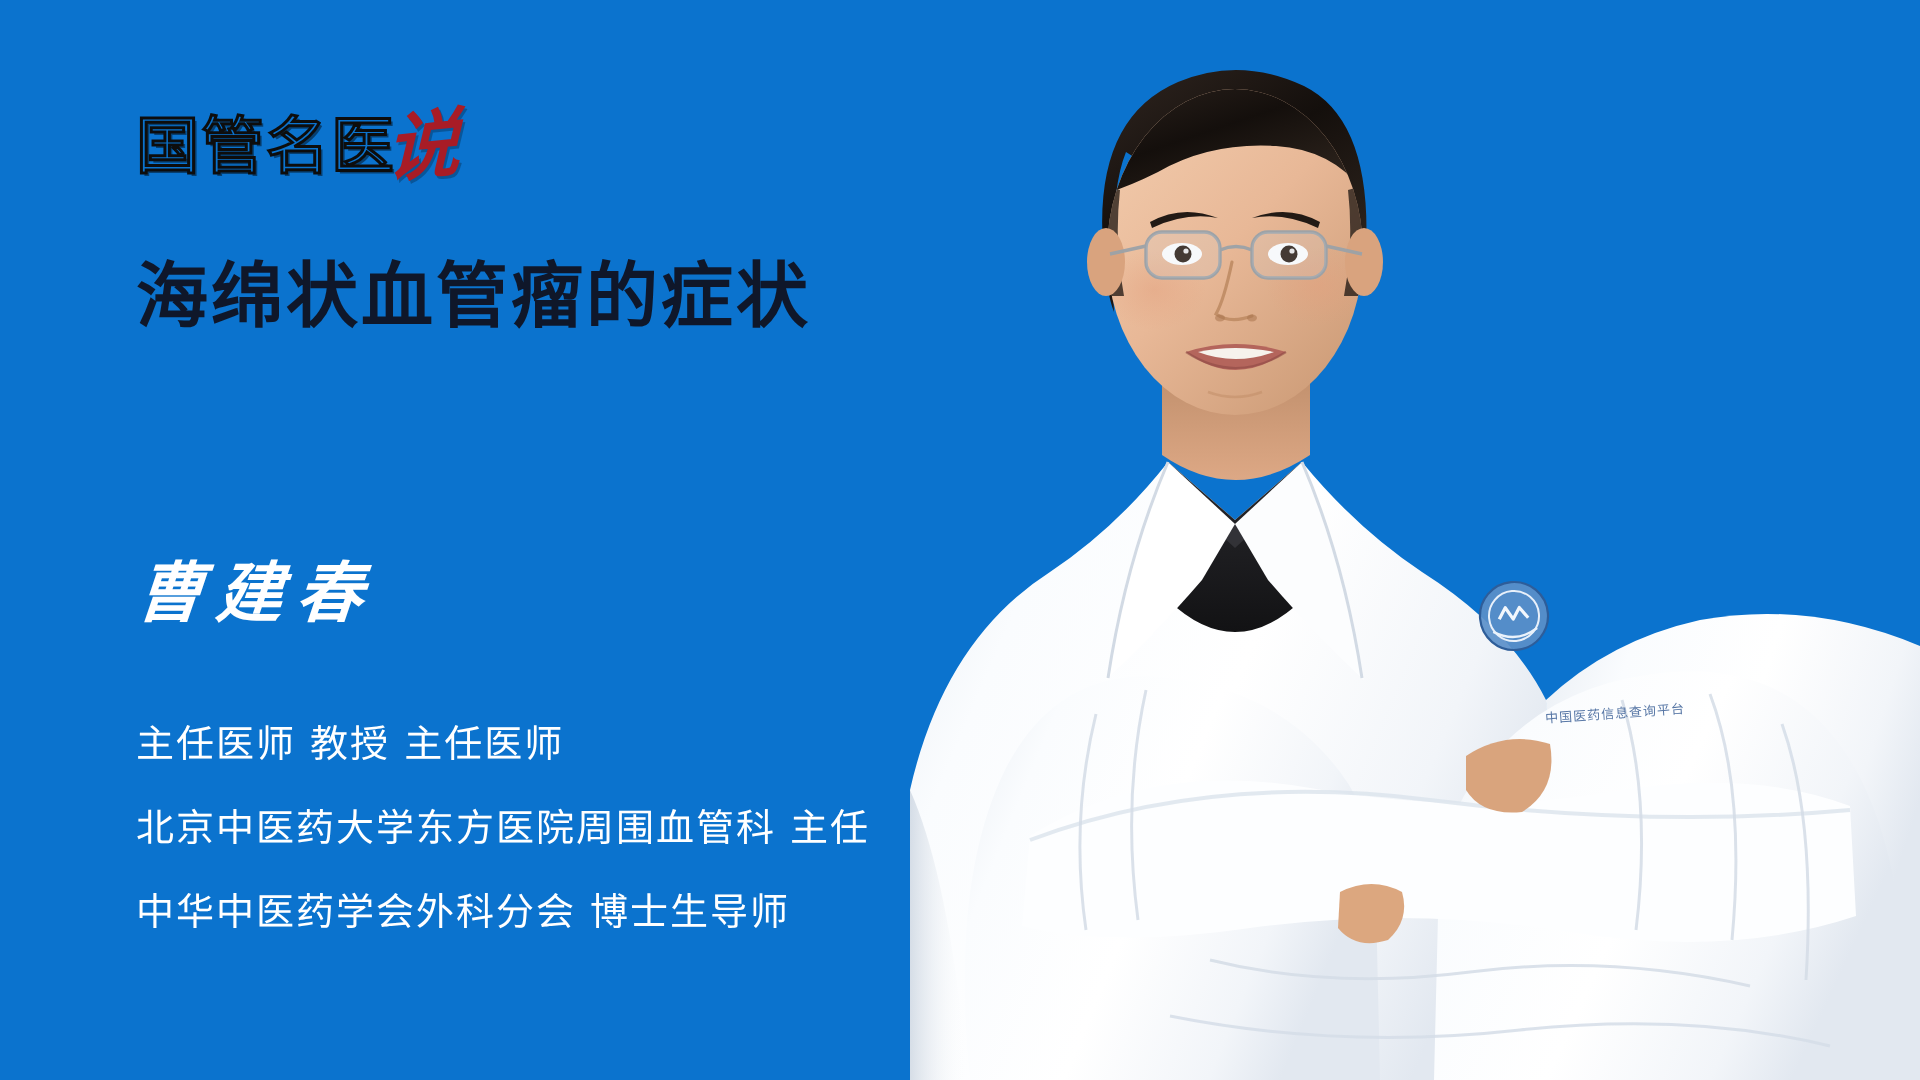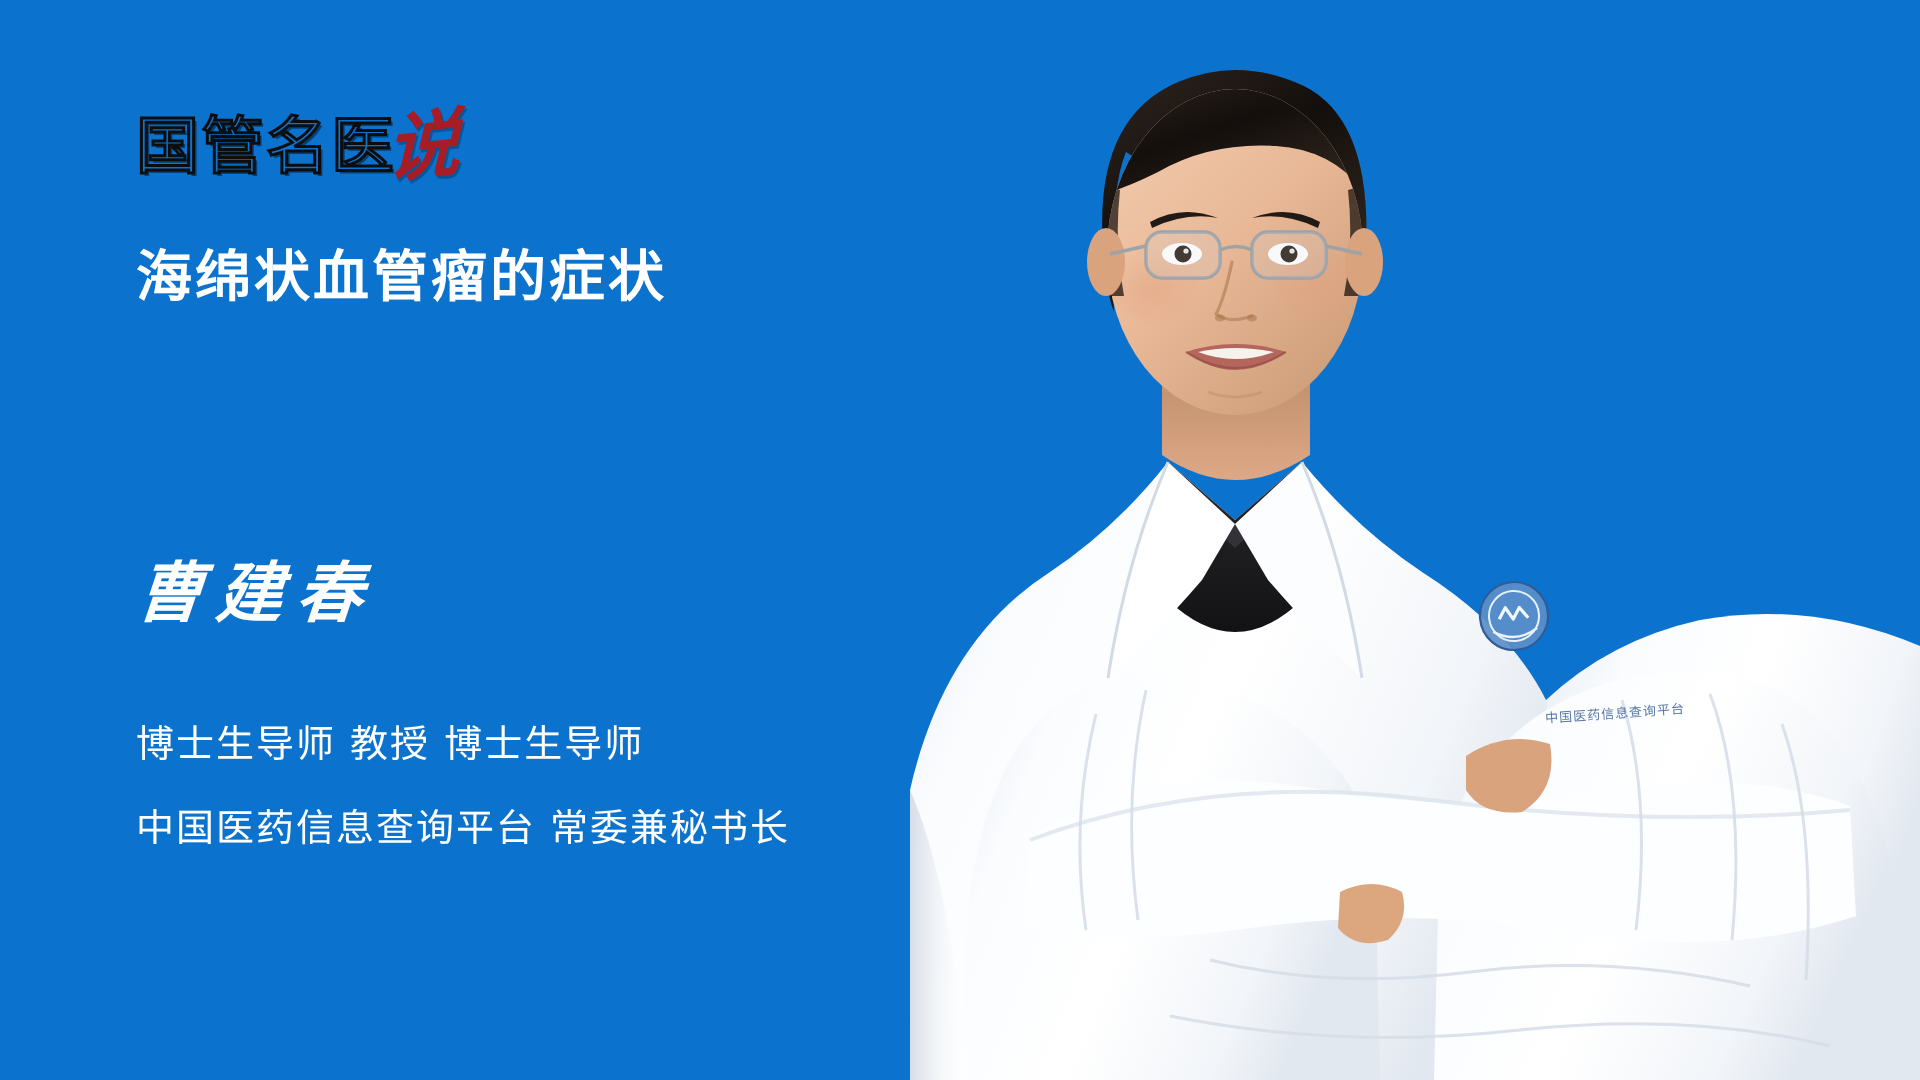--- a/index.html
+++ b/index.html
@@ -52,22 +52,22 @@
     transform-origin: left bottom;
     text-shadow: 2px 3px 0 rgba(0,0,0,0.25);
     font-family: "DejaVu Serif", "Liberation Serif", serif;
   }
 
   
   .title {
     position: absolute;
     left: 136px;
     top: 206px;
-    color: #ffffff;
-    font-size: 56px;
+    color: #0f172a;
+    font-size: 72px;
     line-height: 1.18;
     font-weight: 700;
     letter-spacing: 3px;
     white-space: nowrap;
     font-family: "DejaVu Sans", "Liberation Sans", sans-serif;
   }
 
   
   .doctor-name {
     position: absolute;
@@ -308,17 +308,18 @@
   <div class="brand">
     <span class="brand-main">国管名医</span>
     <span class="brand-accent">说</span>
   </div>
 
   <h1 class="title">海绵状血管瘤的症状</h1>
 
   <div class="doctor-name">曹建春</div>
 
   <div class="credentials">
-    <div class="cred-line">博士生导师  教授  博士生导师</div>
-    <div class="cred-line">中国医药信息查询平台  常委兼秘书长</div>
+    <div class="cred-line">主任医师  教授  主任医师</div>
+    <div class="cred-line">北京中医药大学东方医院周围血管科  主任</div>
+    <div class="cred-line">中华中医药学会外科分会  博士生导师</div>
   </div>
 
 </div>
 
 </body></html>

